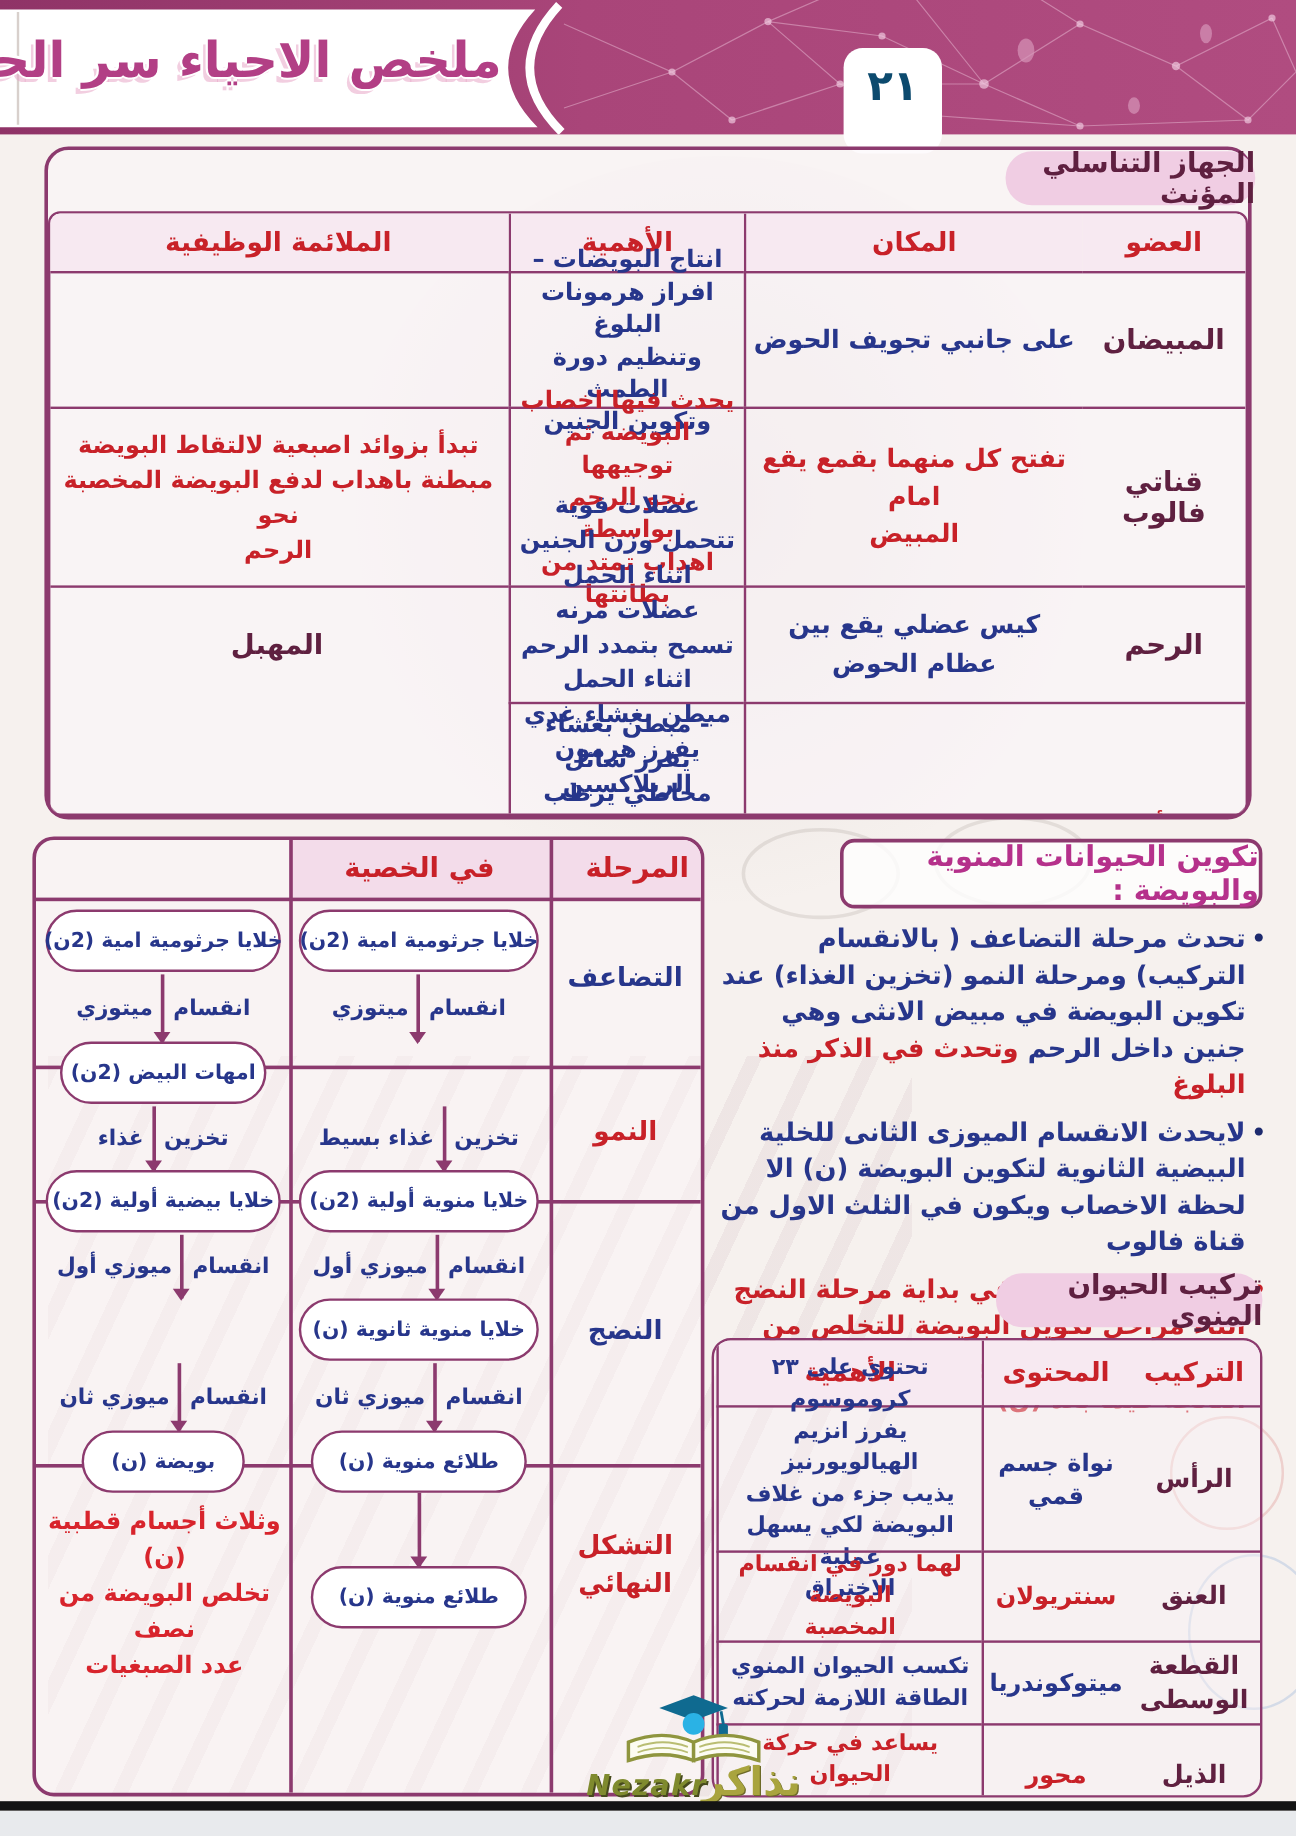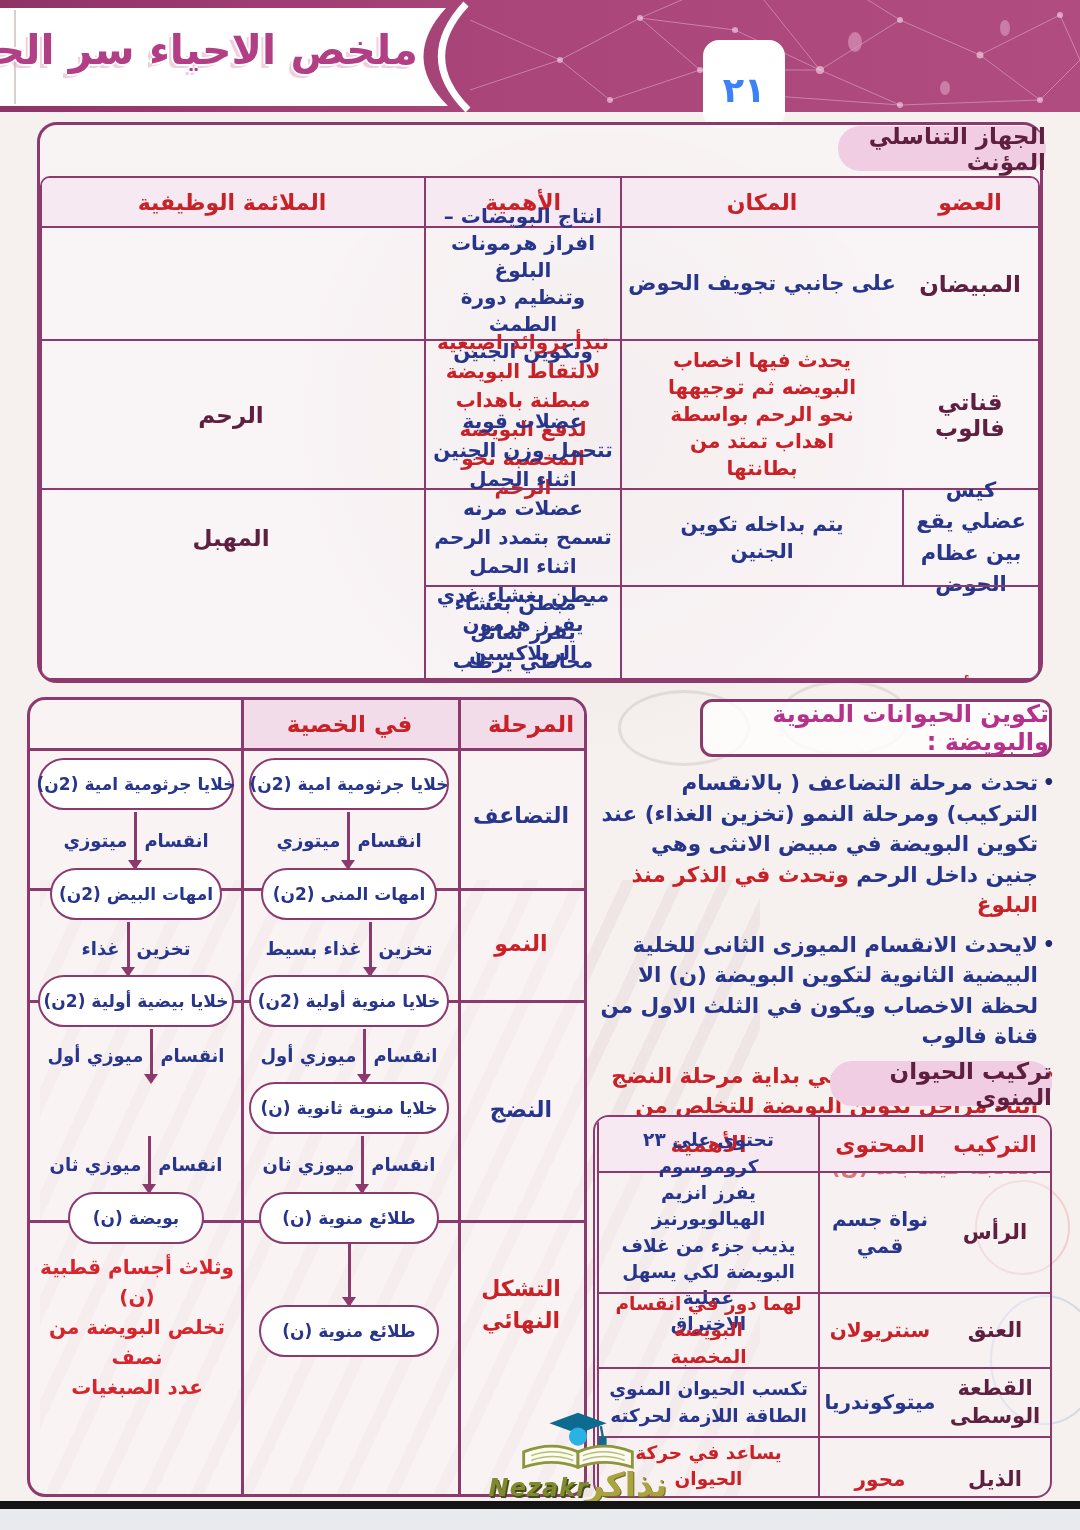--- a/index.html
+++ b/index.html
@@ -7,21 +7,21 @@
     --PK:#f0cde3; --HD:#f7e9f1; --MG:#b5318b;
   }
   *{box-sizing:border-box;margin:0;padding:0;font-family:"DejaVu Sans",sans-serif;font-weight:bold}
   body{width:1080px;height:1530px;position:relative;background:#f6f1ee;overflow:hidden}
   .abs{position:absolute}
 
   
   .band{left:0;top:0;width:1080px;height:112px;background:linear-gradient(90deg,#8f3367,#a94579 45%,#b04c80)}
   .hdr-title{left:18px;top:26px;width:400px;text-align:center;font-size:41px;color:#b23f85;direction:rtl;white-space:nowrap;
     text-shadow:-2px 0 #fff,2px 0 #fff,0 -2px #fff,0 2px #fff,-4px 4px 0 rgba(231,166,199,.55)}
-  .page-tab{left:703px;top:40px;width:82px;height:88px;background:#fff;border-radius:16px;display:flex;justify-content:center;align-items:center;padding-top:12px;font-size:35px;color:#3b82f6}
+  .page-tab{left:703px;top:40px;width:82px;height:88px;background:#fff;border-radius:16px;display:flex;justify-content:center;align-items:flex-start;padding-top:12px;font-size:35px;color:#0c4a6e}
 
   
   .wm-head{left:280px;top:130px;width:640px;height:640px;border-radius:50%;
     background:radial-gradient(ellipse at 50% 45%,rgba(148,132,126,.16),rgba(148,132,126,0) 68%)}
   .wm-glass{border:3px solid rgba(110,100,95,.14);border-radius:50%}
   .wm-stripes{left:40px;top:880px;width:720px;height:617px;
     background:repeating-linear-gradient(115deg,rgba(170,128,146,.10) 0 12px,transparent 12px 44px)}
   .wm-doodle{border-radius:50%}
 
   
@@ -140,33 +140,33 @@
 
   <div class="cell c-org bt">المبيضان</div>
   <div class="cell c-blue fs21 bt bl">على جانبي تجويف الحوض</div>
   <div class="cell c-blue fs20t bt bl">انتاج البويضات –
 افراز هرمونات البلوغ
 وتنظيم دورة الطمث
 وتكوين الجنين</div>
   <div class="cell c-blue fs20 bt bl"></div>
 
   <div class="cell c-org bt">قناتي فالوب</div>
+  <div class="cell c-red fs21 bt bl">تفتح كل منهما بقمع يقع امام
+المبيض</div>
   <div class="cell c-red fs20t bt bl">يحدث فيها اخصاب
 البويضه ثم توجيهها
 نحو الرحم بواسطة
 اهداب تمتد من
 بطانتها</div>
   <div class="cell c-red fs20 bt bl">تبدأ بزوائد اصبعية لالتقاط البويضة
 مبطنة باهداب لدفع البويضة المخصبة نحو
 الرحم</div>
 
   <div class="cell c-org bt">الرحم</div>
   <div class="cell c-blue fs21 bt bl">كيس عضلي يقع بين عظام الحوض</div>
-  <div class="cell c-blue fs20t bt bl">يتم بداخله تكوين
-الجنين</div>
   <div class="cell c-blue fs20 bt bl">عضلات قوية تتحمل وزن الجنين اثناء الحمل
 عضلات مرنه تسمح بتمدد الرحم اثناء الحمل
 مبطن بغشاء غدي يفرز هرمون الريلاكسين</div>
 
   <div class="cell c-org bt">المهبل</div>
   <div class="cell c-red fs21 bt bl span2">- يبدأ من عنق الرحم وينتهي بالفتحة التناسلية</div>
   <div class="cell c-blue fs20 bt bl">- مبطن بغشاء يفرز سائل مخاطي يرطب المهبل
 - به ثنايا تسمح بتمدده خاصة عند خروج
 الجنين</div>
 </div>
@@ -230,21 +230,20 @@
   <div class="fc-note">وثلاث أجسام قطبية (ن)
 تخلص البويضة من نصف
 عدد الصبغيات</div>
 
   <div class="pill" style="left:219px;top:58px;width:200px">خلايا جرثومية امية (2ن)</div>
   <div class="flow-gap" style="left:219px;top:112px;width:200px;height:56px">
     <span>انقسام</span>
     <div class="a-line"></div>
     <span>ميتوزي</span>
   </div>
-  <div class="pill" style="left:231px;top:168px;width:176px">امهات المنى  (2ن)</div>
   <div class="flow-gap" style="left:219px;top:222px;width:200px;height:53px">
     <span>تخزين</span>
     <div class="a-line"></div>
     <span>غذاء بسيط</span>
   </div>
   <div class="pill" style="left:219px;top:275px;width:200px">خلايا منوية أولية (2ن)</div>
   <div class="flow-gap" style="left:219px;top:329px;width:200px;height:53px">
     <span>انقسام</span>
     <div class="a-line"></div>
     <span>ميوزي أول</span>

